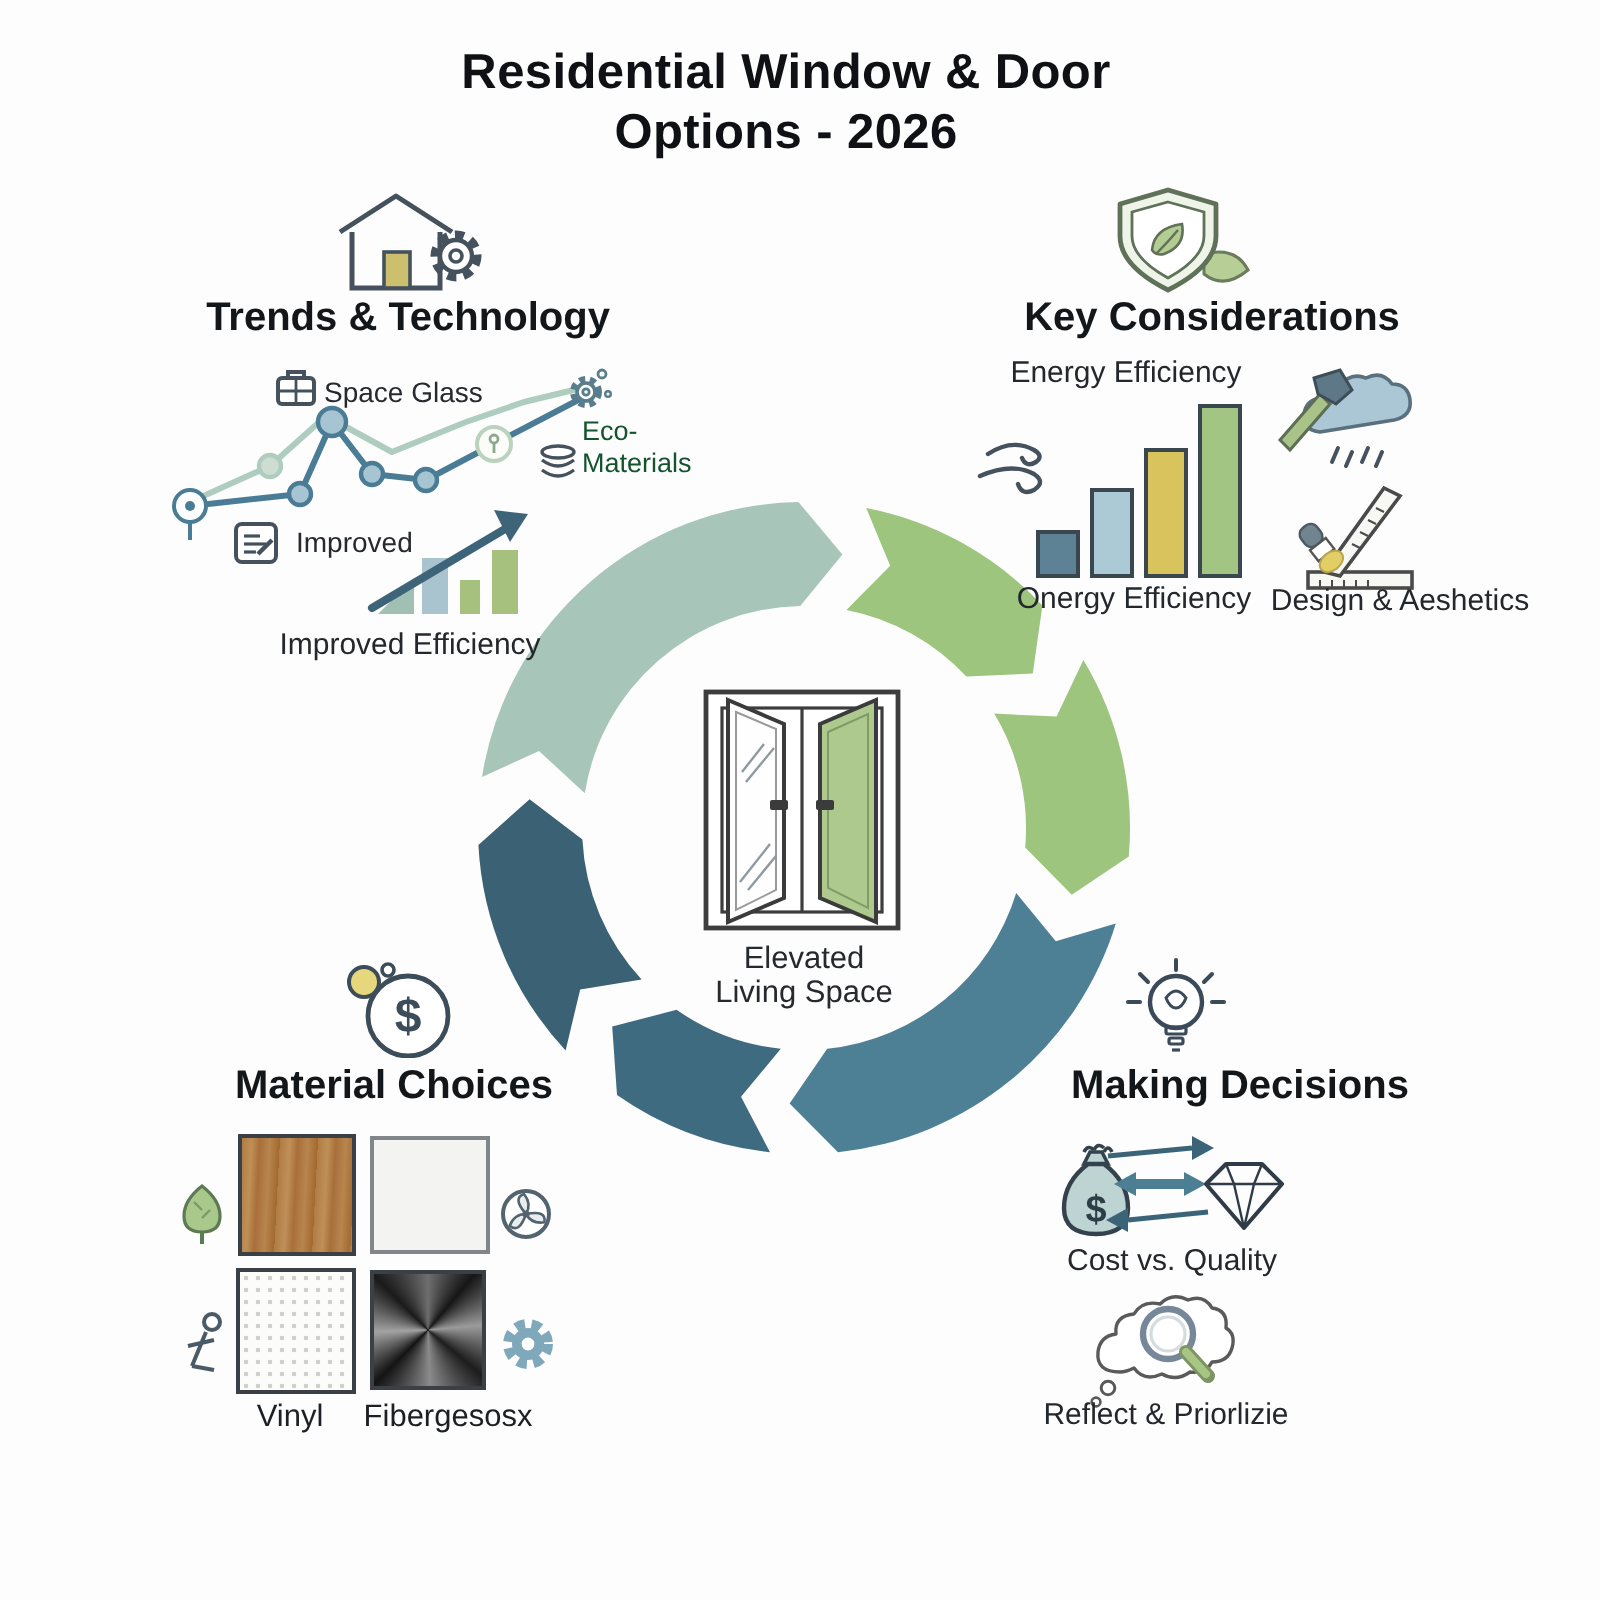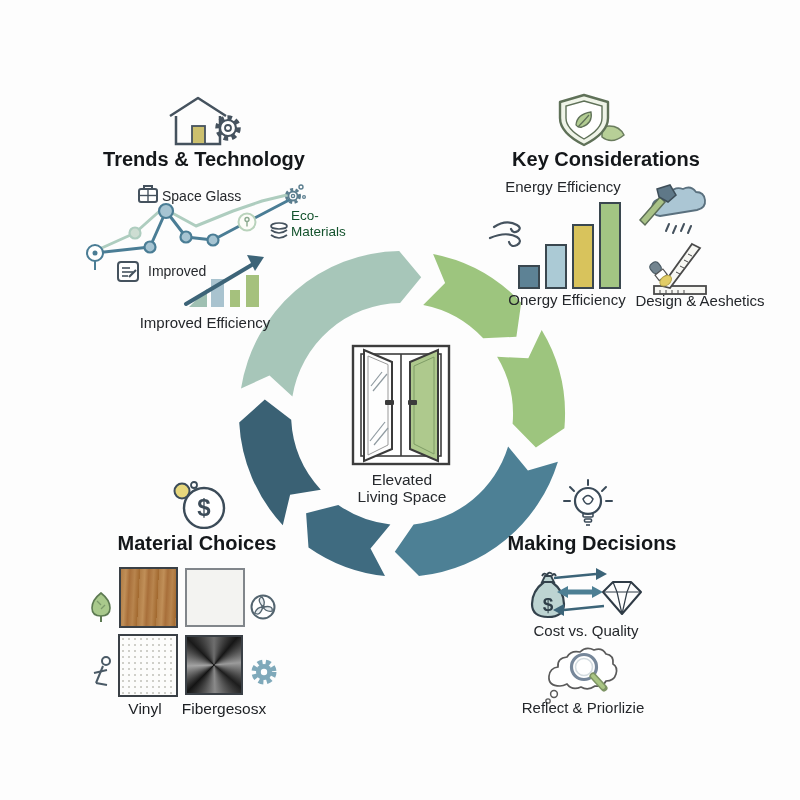--- a/index.html
+++ b/index.html
@@ -18,20 +18,24 @@
   .swatch-vinyl{background-color:#fcfcfb;background-image:radial-gradient(#cfcfc9 1px, rgba(0,0,0,0) 1.3px);background-size:6px 6px;border:2.5px solid #3a4046;}
   .swatch-metal{background:conic-gradient(from 0deg at 50% 50%, #6e6e6e 0deg,#161616 40deg,#9b9b9b 85deg,#1d1d1d 130deg,#8a8a8a 178deg,#141414 225deg,#a3a3a3 268deg,#1a1a1a 315deg,#6e6e6e 360deg);border:2.5px solid #3a4046;}
   svg{display:block;}
   svg text{font-family:"Liberation Sans", sans-serif;}
 </style>
 </head>
 <body>
 
 <div id="canvas">
 
+  <div class="abs ctr title" style="left:393px;top:22px;">
+    <div>Residential Window &amp; Door</div>
+    <div>Options - 2026</div>
+  </div>
 
   <svg class="abs" style="left:0;top:0;" width="800" height="800" viewBox="0 0 800 800">
     <g id="ring">
         <path d="M241.0,388.5 A163,163 0 0 1 399.2,251.0 L421.2,277.3 L400.1,303.0 A111,111 0 0 0 292.4,396.6 L269.5,375.5 Z" fill="#a7c6b9"></path>
         <path d="M433.1,254.0 A163,163 0 0 1 521.2,302.8 L516.4,336.8 L483.2,338.3 A111,111 0 0 0 423.2,305.0 L445.1,282.9 Z" fill="#9dc57e"></path>
         <path d="M541.7,330.0 A163,163 0 0 1 564.4,428.2 L535.9,447.4 L512.6,423.7 A111,111 0 0 0 497.1,356.8 L528.3,358.3 Z" fill="#9dc57e"></path>
         <path d="M557.9,461.7 A163,163 0 0 1 419.0,576.1 L394.8,551.8 L413.6,524.4 A111,111 0 0 0 508.1,446.5 L527.9,470.6 Z" fill="#4d8095"></path>
         <path d="M385.0,576.1 A163,163 0 0 1 308.5,547.5 L306.1,513.3 L338.3,504.9 A111,111 0 0 0 390.4,524.4 L370.5,548.4 Z" fill="#3f6b80"></path>
         <path d="M282.8,525.2 A163,163 0 0 1 239.2,422.5 L264.8,399.6 L291.2,419.8 A111,111 0 0 0 320.8,489.7 L290.1,494.7 Z" fill="#3a6174"></path>
       </g>
@@ -241,21 +245,21 @@
       <line x1="46" y1="10" x2="42" y2="14"></line>
       <line x1="4" y1="24" x2="10" y2="24"></line>
       <line x1="52" y1="24" x2="46" y2="24"></line>
     </g>
     <circle cx="28" cy="24" r="13" fill="#ffffff" stroke="#3a4a58" stroke-width="2.2"></circle>
     <path d="M23,22 q5,-7 10,0 q-2,5 -5,5 q-3,0 -5,-5 z" fill="none" stroke="#3a4a58" stroke-width="1.5"></path>
     <rect x="23" y="36.5" width="10" height="3.5" rx="1" fill="none" stroke="#3a4a58" stroke-width="1.6"></rect>
     <rect x="24.5" y="42" width="7" height="3" rx="1" fill="none" stroke="#3a4a58" stroke-width="1.6"></rect>
     <line x1="26" y1="48" x2="30" y2="48" stroke="#3a4a58" stroke-width="1.6"></line>
   </svg>
-  <div class="abs ctr head" style="left:592px;top:532px;">Making Decisions</div>
+  <div class="abs ctr head" style="left:620px;top:532px;">Making Decisions</div>
 
   <svg class="abs" style="left:530px;top:568px;" width="36" height="54" viewBox="0 0 36 54">
     <path d="M12,8 q2,-4 5,-1" fill="none" stroke="#33424c" stroke-width="1.8"></path>
     <path d="M17,7 q2,-4 5,-1" fill="none" stroke="#33424c" stroke-width="1.8"></path>
     <path d="M22,8 q2,-4 4,0" fill="none" stroke="#33424c" stroke-width="1.8"></path>
     <polygon points="12,14 24,14 21,8 15,8" fill="#bdd4d2" stroke="#33424c" stroke-width="1.8"></polygon>
     <path d="M14,14 h8 q12,9 12,22 q0,13 -16,13 q-16,0 -16,-13 q0,-13 12,-22 z" fill="#bdd4d2" stroke="#33424c" stroke-width="2.2"></path>
     <text x="18" y="43" font-size="19" font-weight="bold" text-anchor="middle" fill="#2e3e48">$</text>
   </svg>
   <svg class="abs" style="left:552px;top:566px;" width="56" height="52" viewBox="0 0 56 52">

